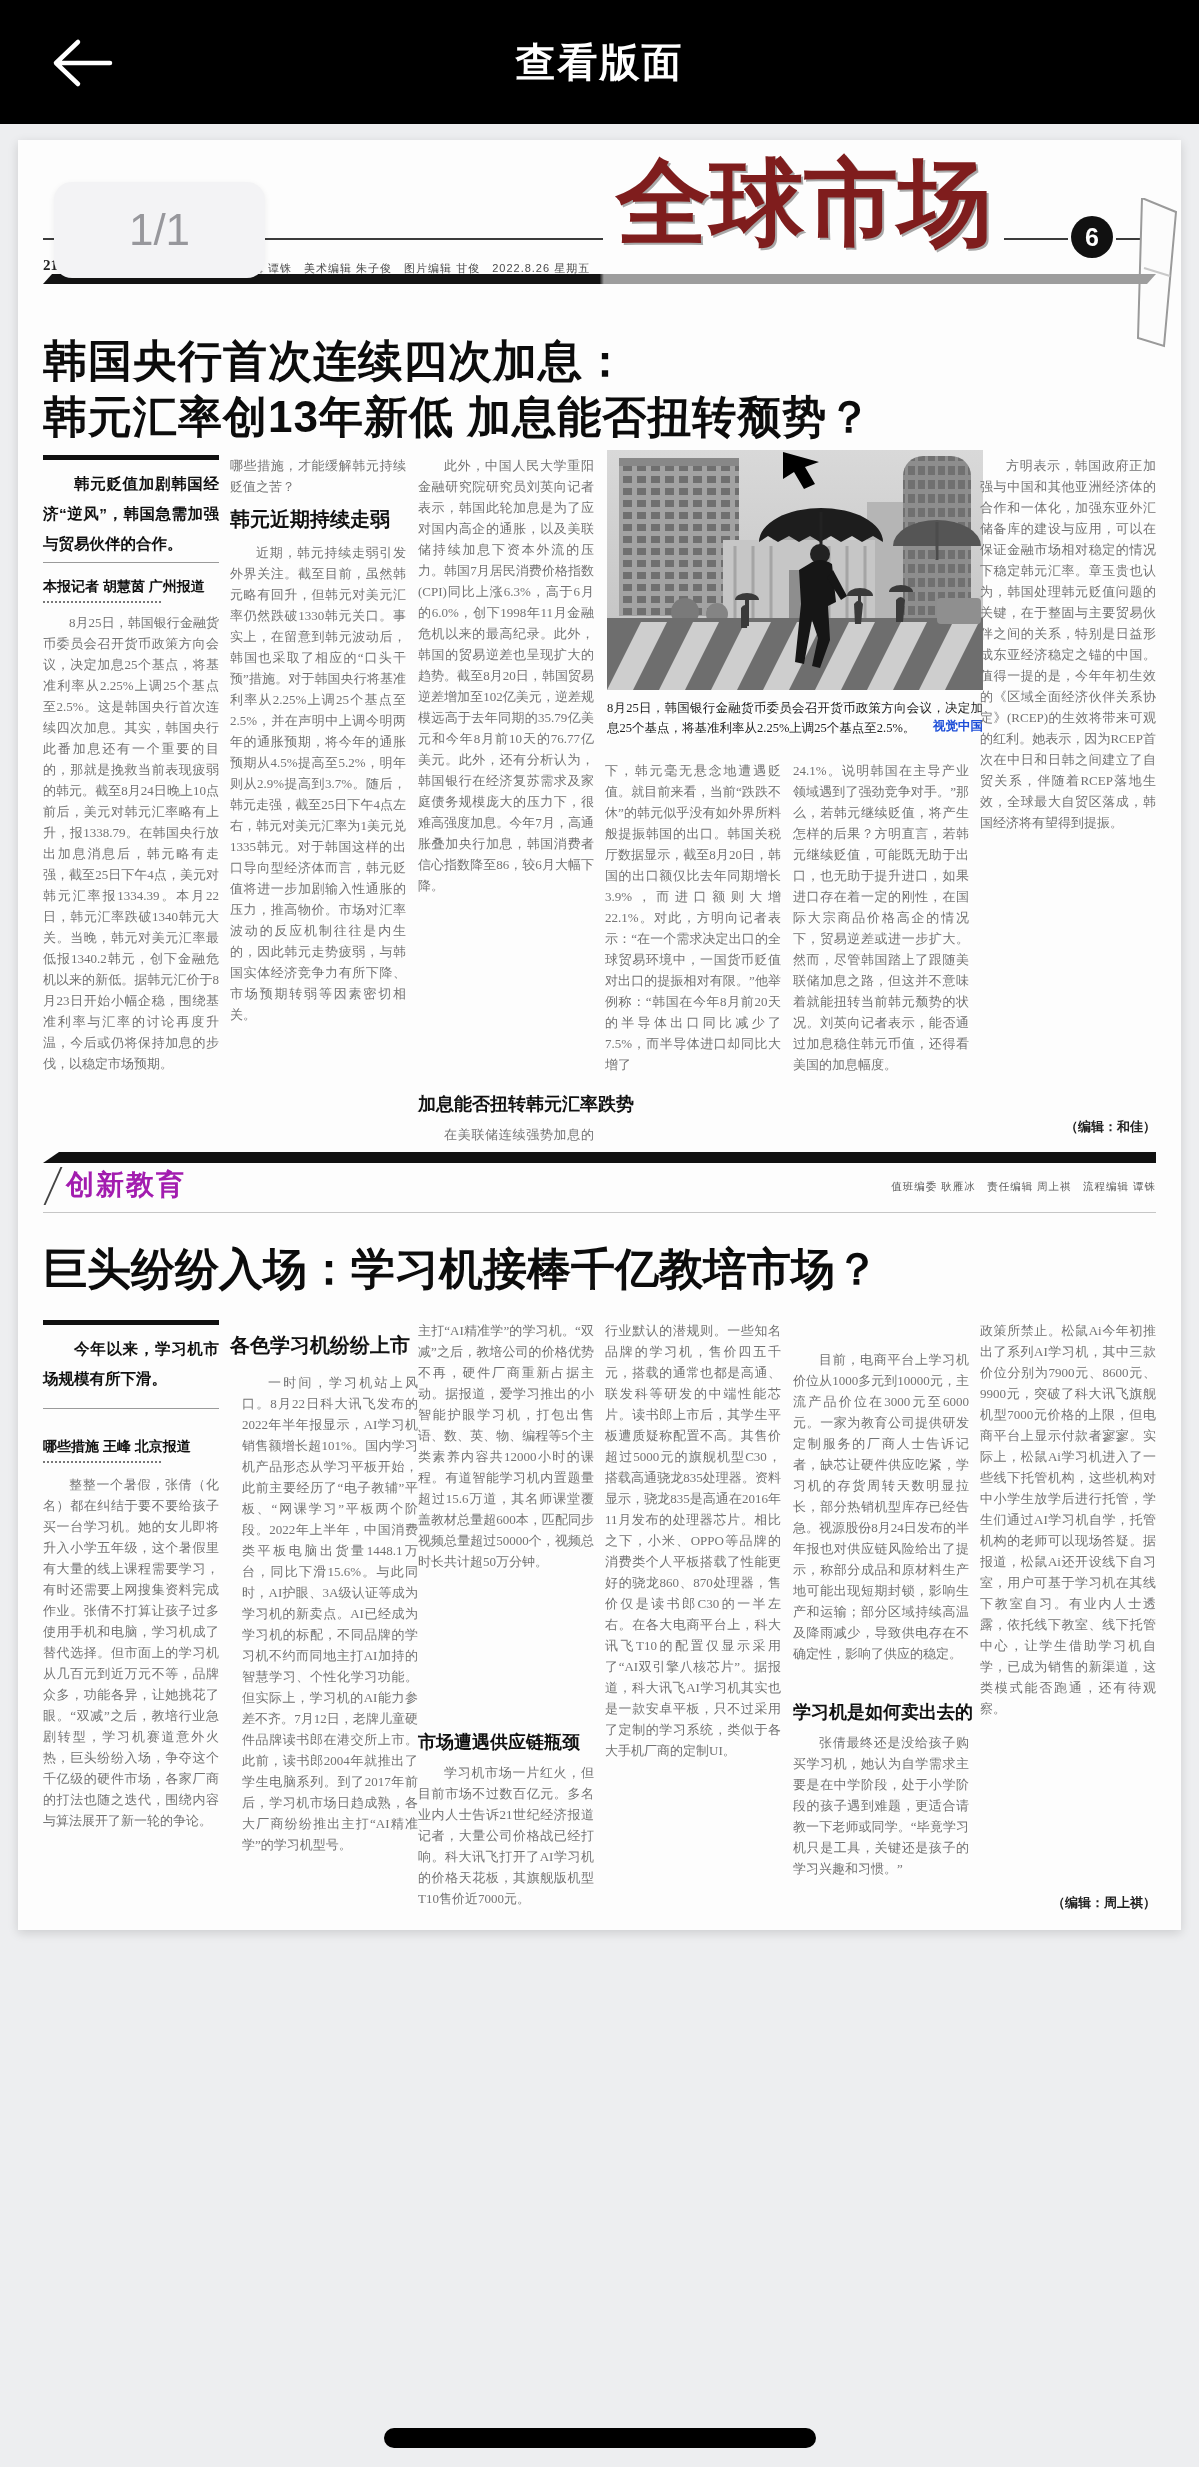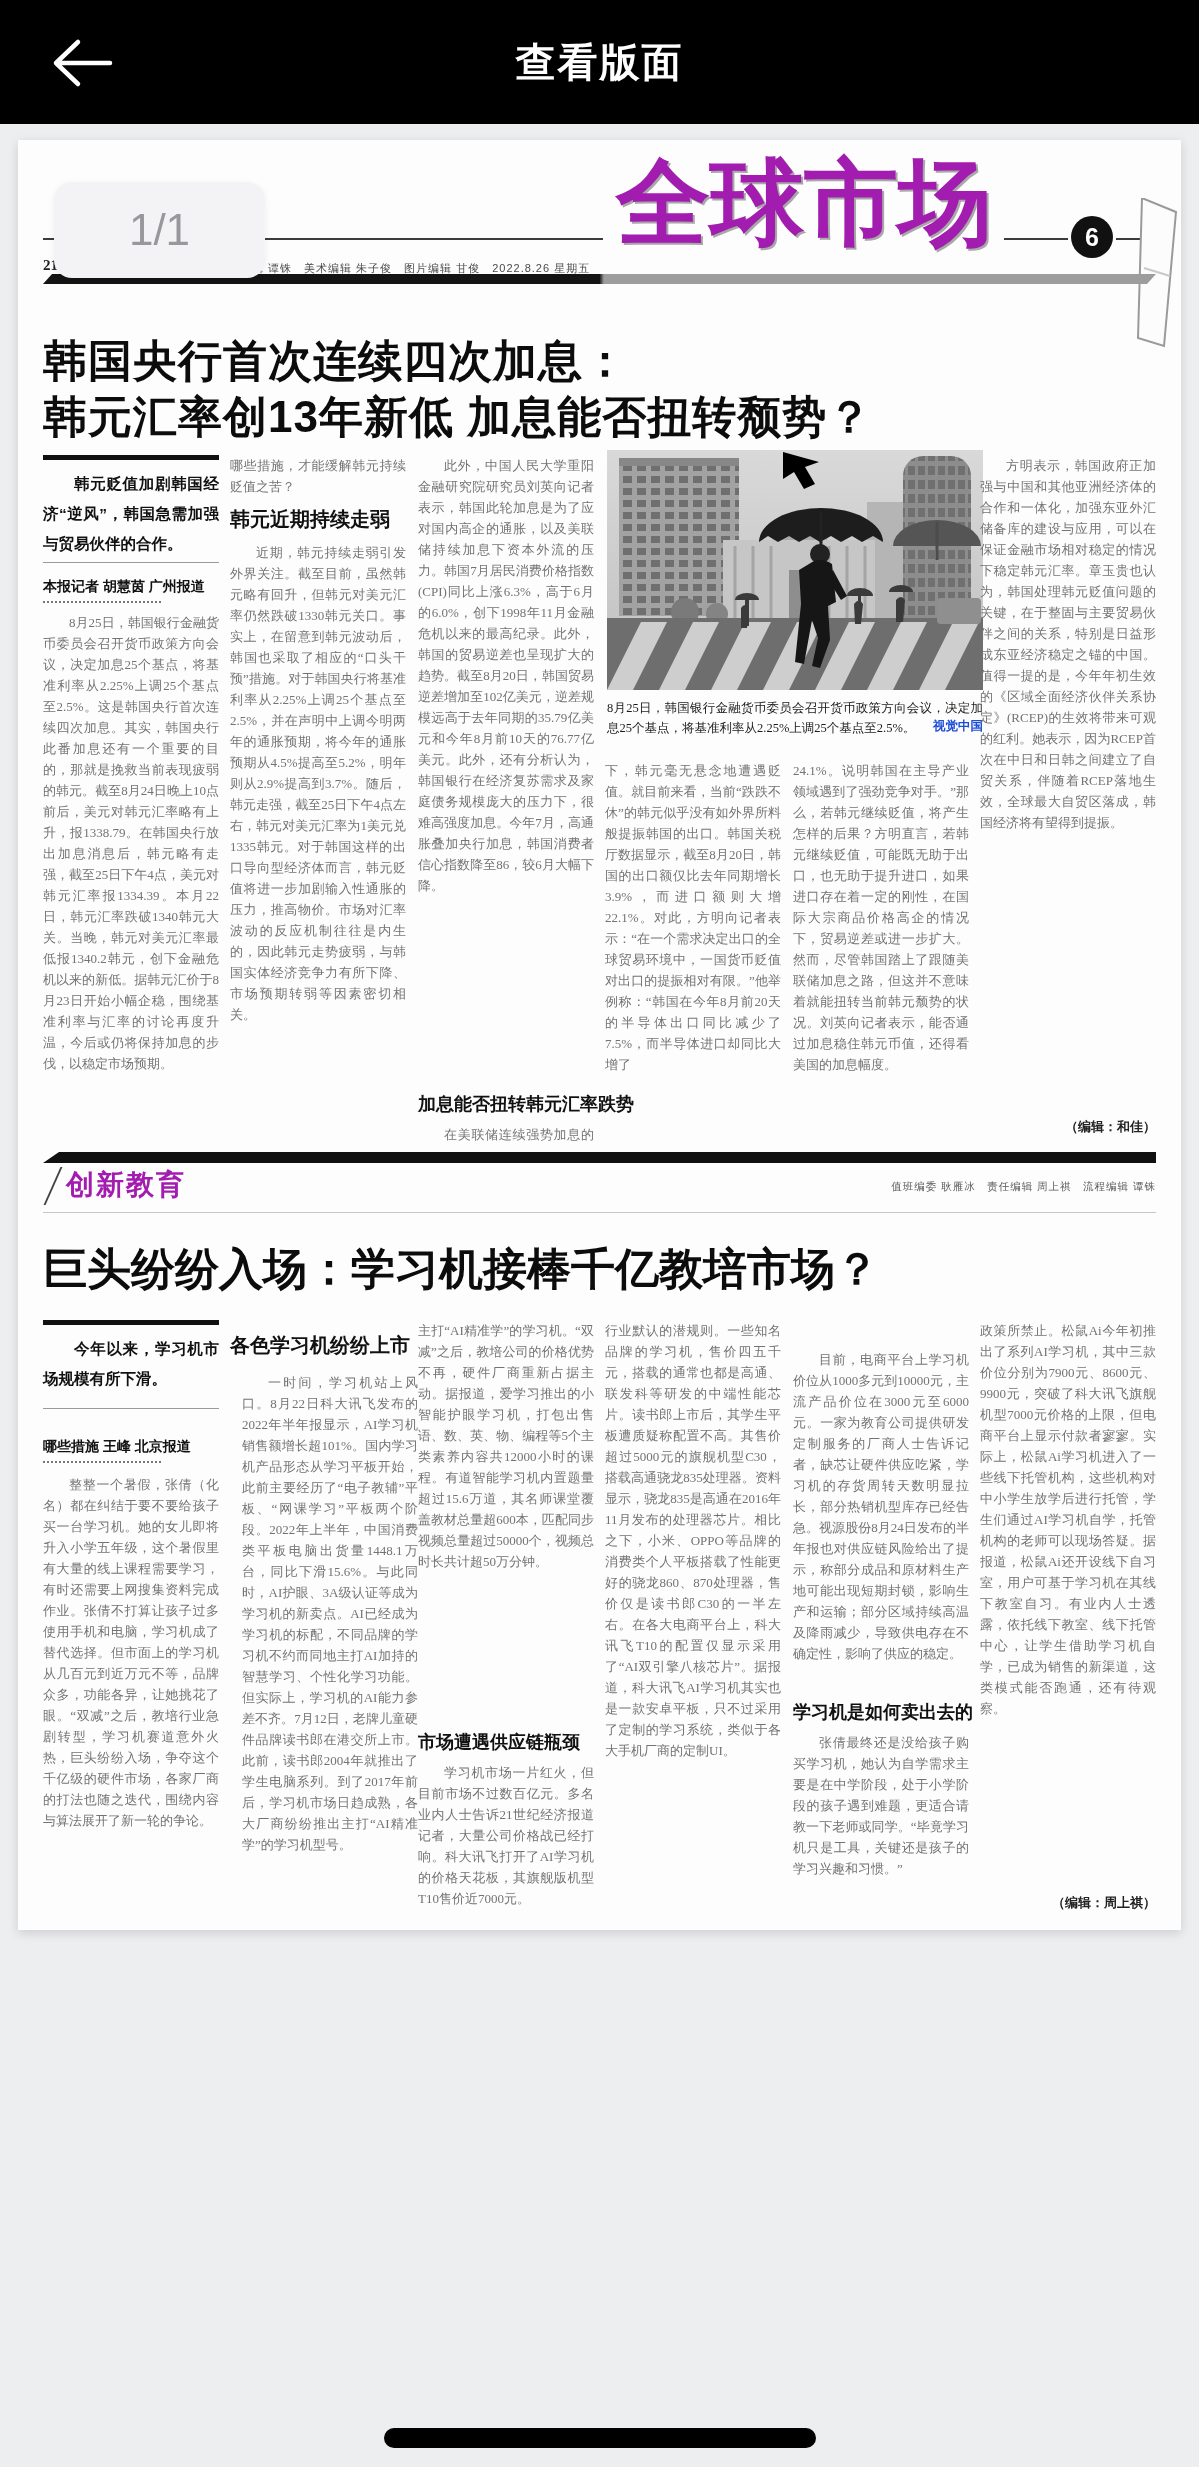--- a/index.html
+++ b/index.html
@@ -11,21 +11,21 @@
   .apptitle{position:absolute;left:0;top:0;width:1199px;height:124px;display:flex;align-items:center;justify-content:center;
             color:#fff;font-size:40px;font-weight:700;letter-spacing:2px;}
   .homebar{position:absolute;left:384px;top:2428px;width:432px;height:20px;background:#000;border-radius:10px;}
   
   .page{position:absolute;left:18px;top:140px;width:1163px;height:1790px;background:#fdfdfd;
         box-shadow:0 3px 10px rgba(0,0,0,.14);}
   .badge{position:absolute;left:36px;top:42px;width:211px;height:96px;background:#f3f3f5;border-radius:18px;
          box-shadow:0 2px 6px rgba(0,0,0,.07);display:flex;align-items:center;justify-content:center;
          color:#97979c;font-size:44px;font-weight:500;z-index:6;}
   .mast-title{position:absolute;left:598px;top:16px;width:420px;font-size:94px;line-height:1;font-weight:900;
-              color:#a21caf;text-shadow:2px 2px 0 #a8a8a8;letter-spacing:0px;white-space:nowrap;}
+              color:#7f1d1d;text-shadow:2px 2px 0 #a8a8a8;letter-spacing:0px;white-space:nowrap;}
   .mline{position:absolute;height:2px;background:#3c3c3c;top:98px;}
   .pagenum{position:absolute;left:1053px;top:76px;width:42px;height:42px;border-radius:50%;background:#111;
            color:#fff;font-size:25px;font-weight:800;display:flex;align-items:center;justify-content:center;}
   .infomark{position:absolute;left:25px;top:116px;font-family:"Liberation Serif","DejaVu Serif",serif;
             font-weight:700;font-size:15px;color:#222;z-index:2;}
   .inforow{position:absolute;left:222px;top:121px;font-size:11px;color:#4a4a4a;letter-spacing:1px;z-index:2;}
   .thickbar{position:absolute;left:25px;top:134px;width:1113px;height:10px;
             background:linear-gradient(90deg,#141414 0,#141414 50%,#9d9d9d 50.4%,#9d9d9d 100%);
             clip-path:polygon(9px 0,100% 0,calc(100% - 9px) 100%,0 100%);}
   

